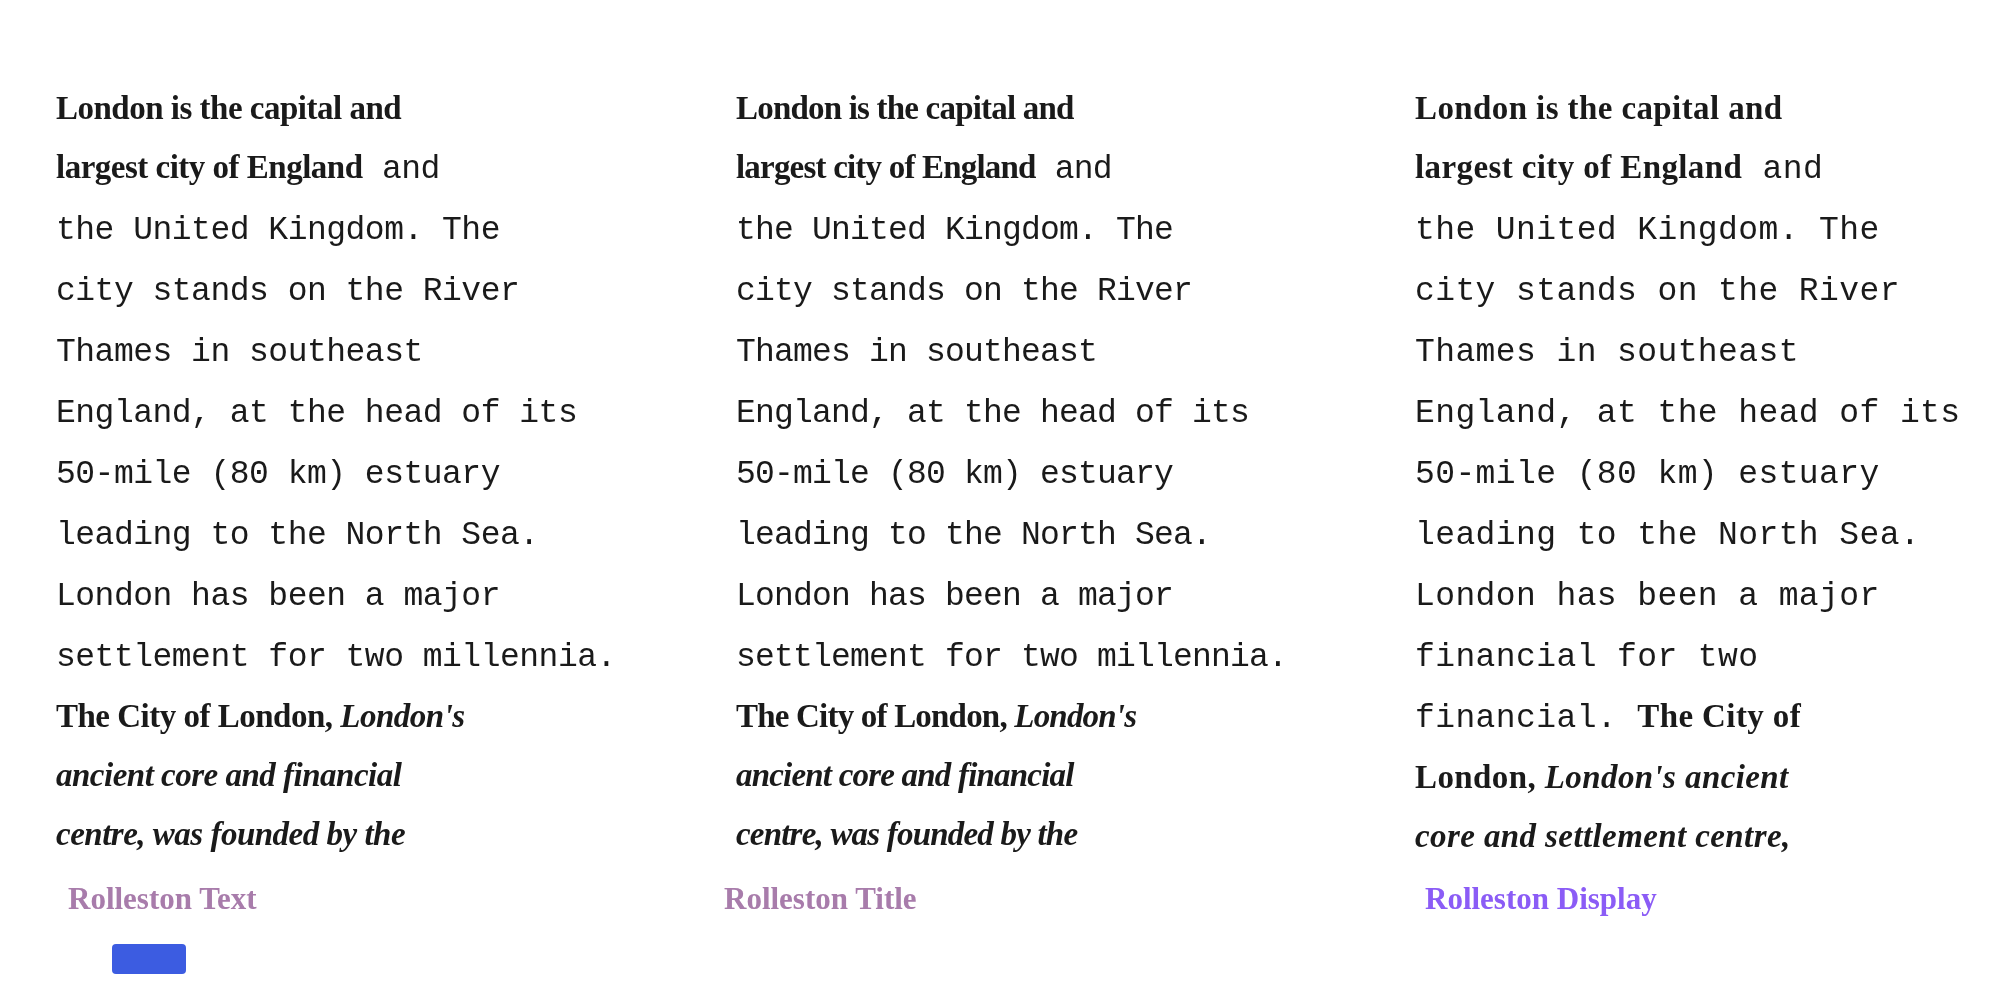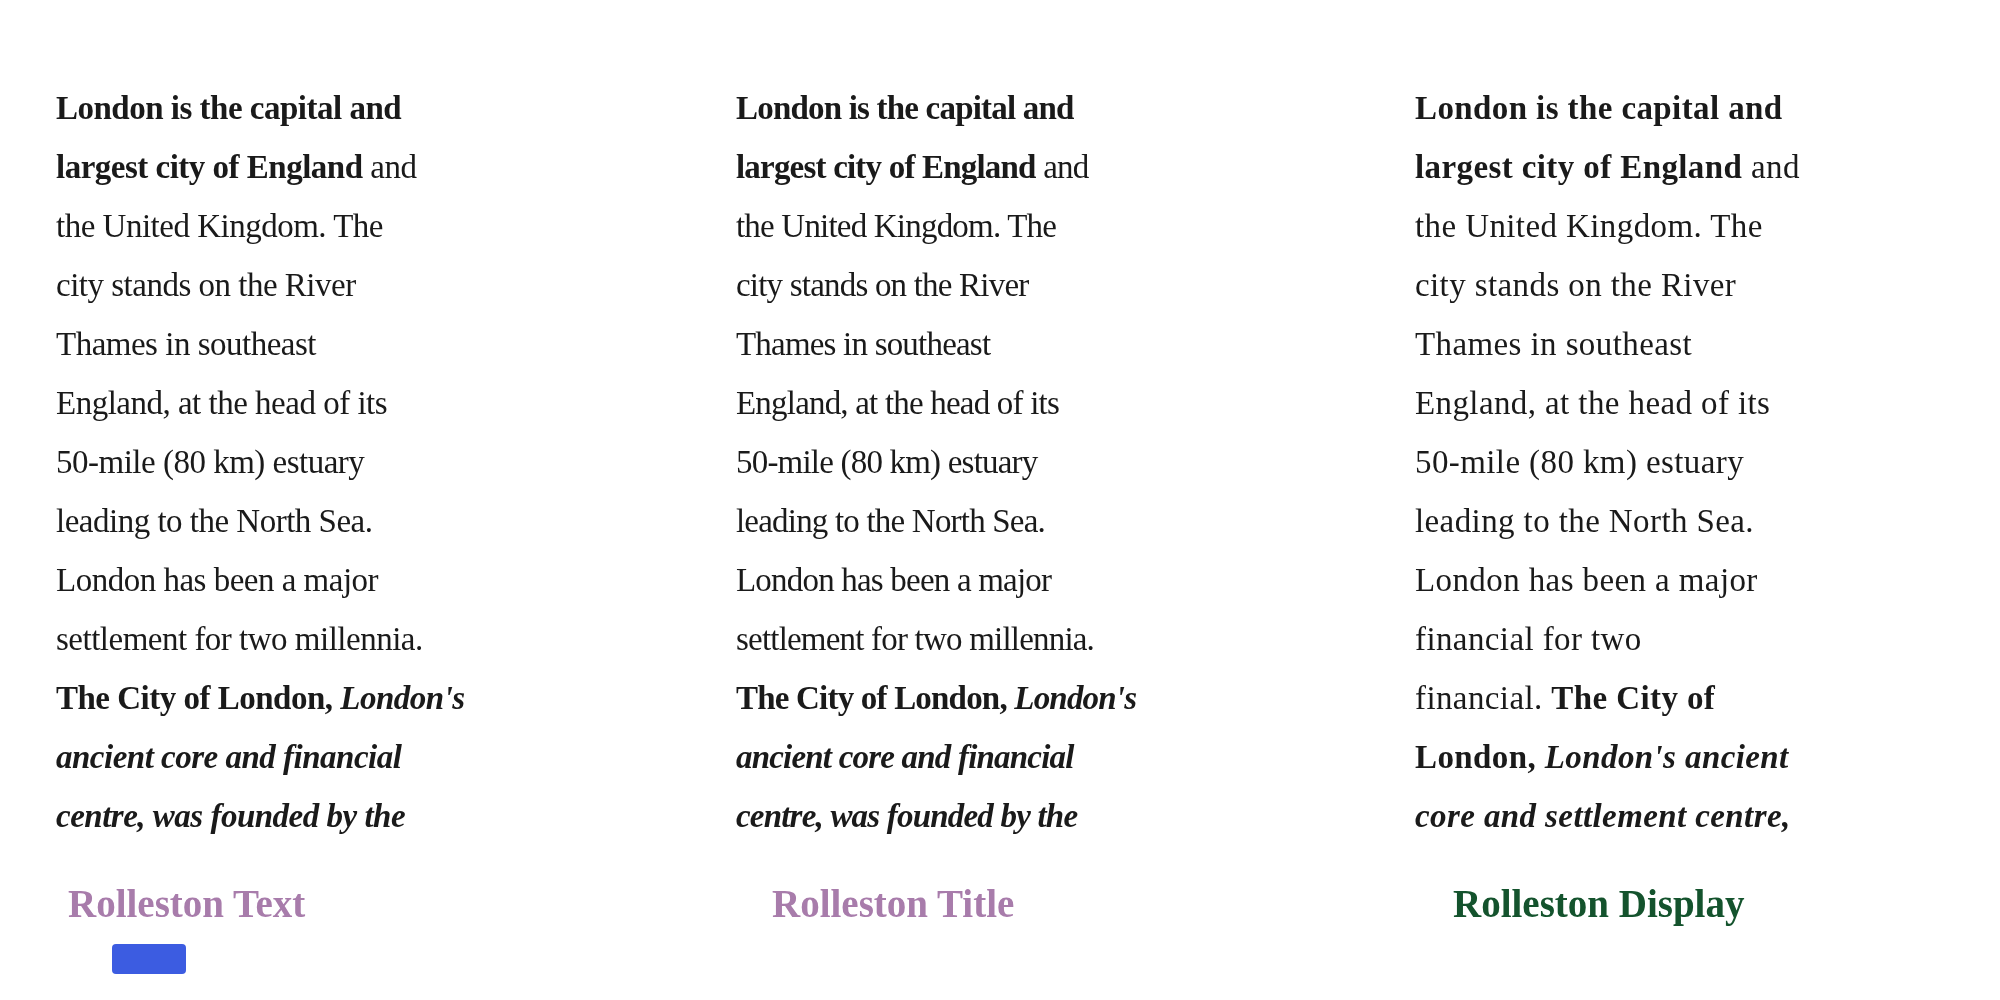--- a/index.html
+++ b/index.html
@@ -10,27 +10,27 @@
   }
   .specimen{
     position:absolute;top:79px;width:640px;
   }
   .specimen .line{
     font-size:33px;line-height:59px;white-space:nowrap;
     color:#1a1a1a;letter-spacing:-0.5px;
   }
   #specimen-title .line{letter-spacing:-0.8px;}
   #specimen-display .line{letter-spacing:0.4px;}
-  .r{font-weight:normal;font-style:normal;}
+  .r{font-weight:normal;font-style:normal;font-family:Liberation Mono, monospace;}
   .b{font-weight:bold;font-style:normal;}
   .i{font-weight:bold;font-style:italic;}
   .bi{font-weight:bold;}
   .font-label{
     position:absolute;top:881px;
-    font-size:39px;font-weight:bold;white-space:nowrap;
+    font-size:31px;font-weight:bold;white-space:nowrap;
   }
   .partial-button{
     position:absolute;left:112px;top:944px;width:74px;height:30px;
     border-radius:4px;border:none;
   }
 </style>
 </head>
 <body style="background: rgb(255, 255, 255);">
 
 <div id="specimen-text" class="specimen" style="left: 56px;">
@@ -76,17 +76,17 @@
     <div class="line"><span class="r">leading to the North Sea.</span></div>
     <div class="line"><span class="r">London has been a major</span></div>
     <div class="line"><span class="r">financial for two</span></div>
     <div class="line"><span class="r">financial. </span><span class="bi">The City of</span></div>
     <div class="line"><span class="bi">London,</span><span class="i"> London's ancient</span></div>
     <div class="line"><span class="i">core and settlement centre,</span></div>
   </div>
 
 <div class="font-label" style="left: 68px; color: rgb(168, 124, 171);">Rolleston Text</div>
 
-<div class="font-label" style="left: 772px; color: rgb(168, 124, 171);">Rolleston Title</div>
+<div class="font-label" style="left: 724px; color: rgb(168, 124, 171);">Rolleston Title</div>
 
-<div class="font-label" style="left: 1425px; color: #14532d; margin-left: 28px;">Rolleston Display</div>
+<div class="font-label" style="left: 1425px; color: #8b5cf6;">Rolleston Display</div>
 
 <div class="partial-button" style="background: rgb(60, 92, 225);"></div>
 
 </body></html>

